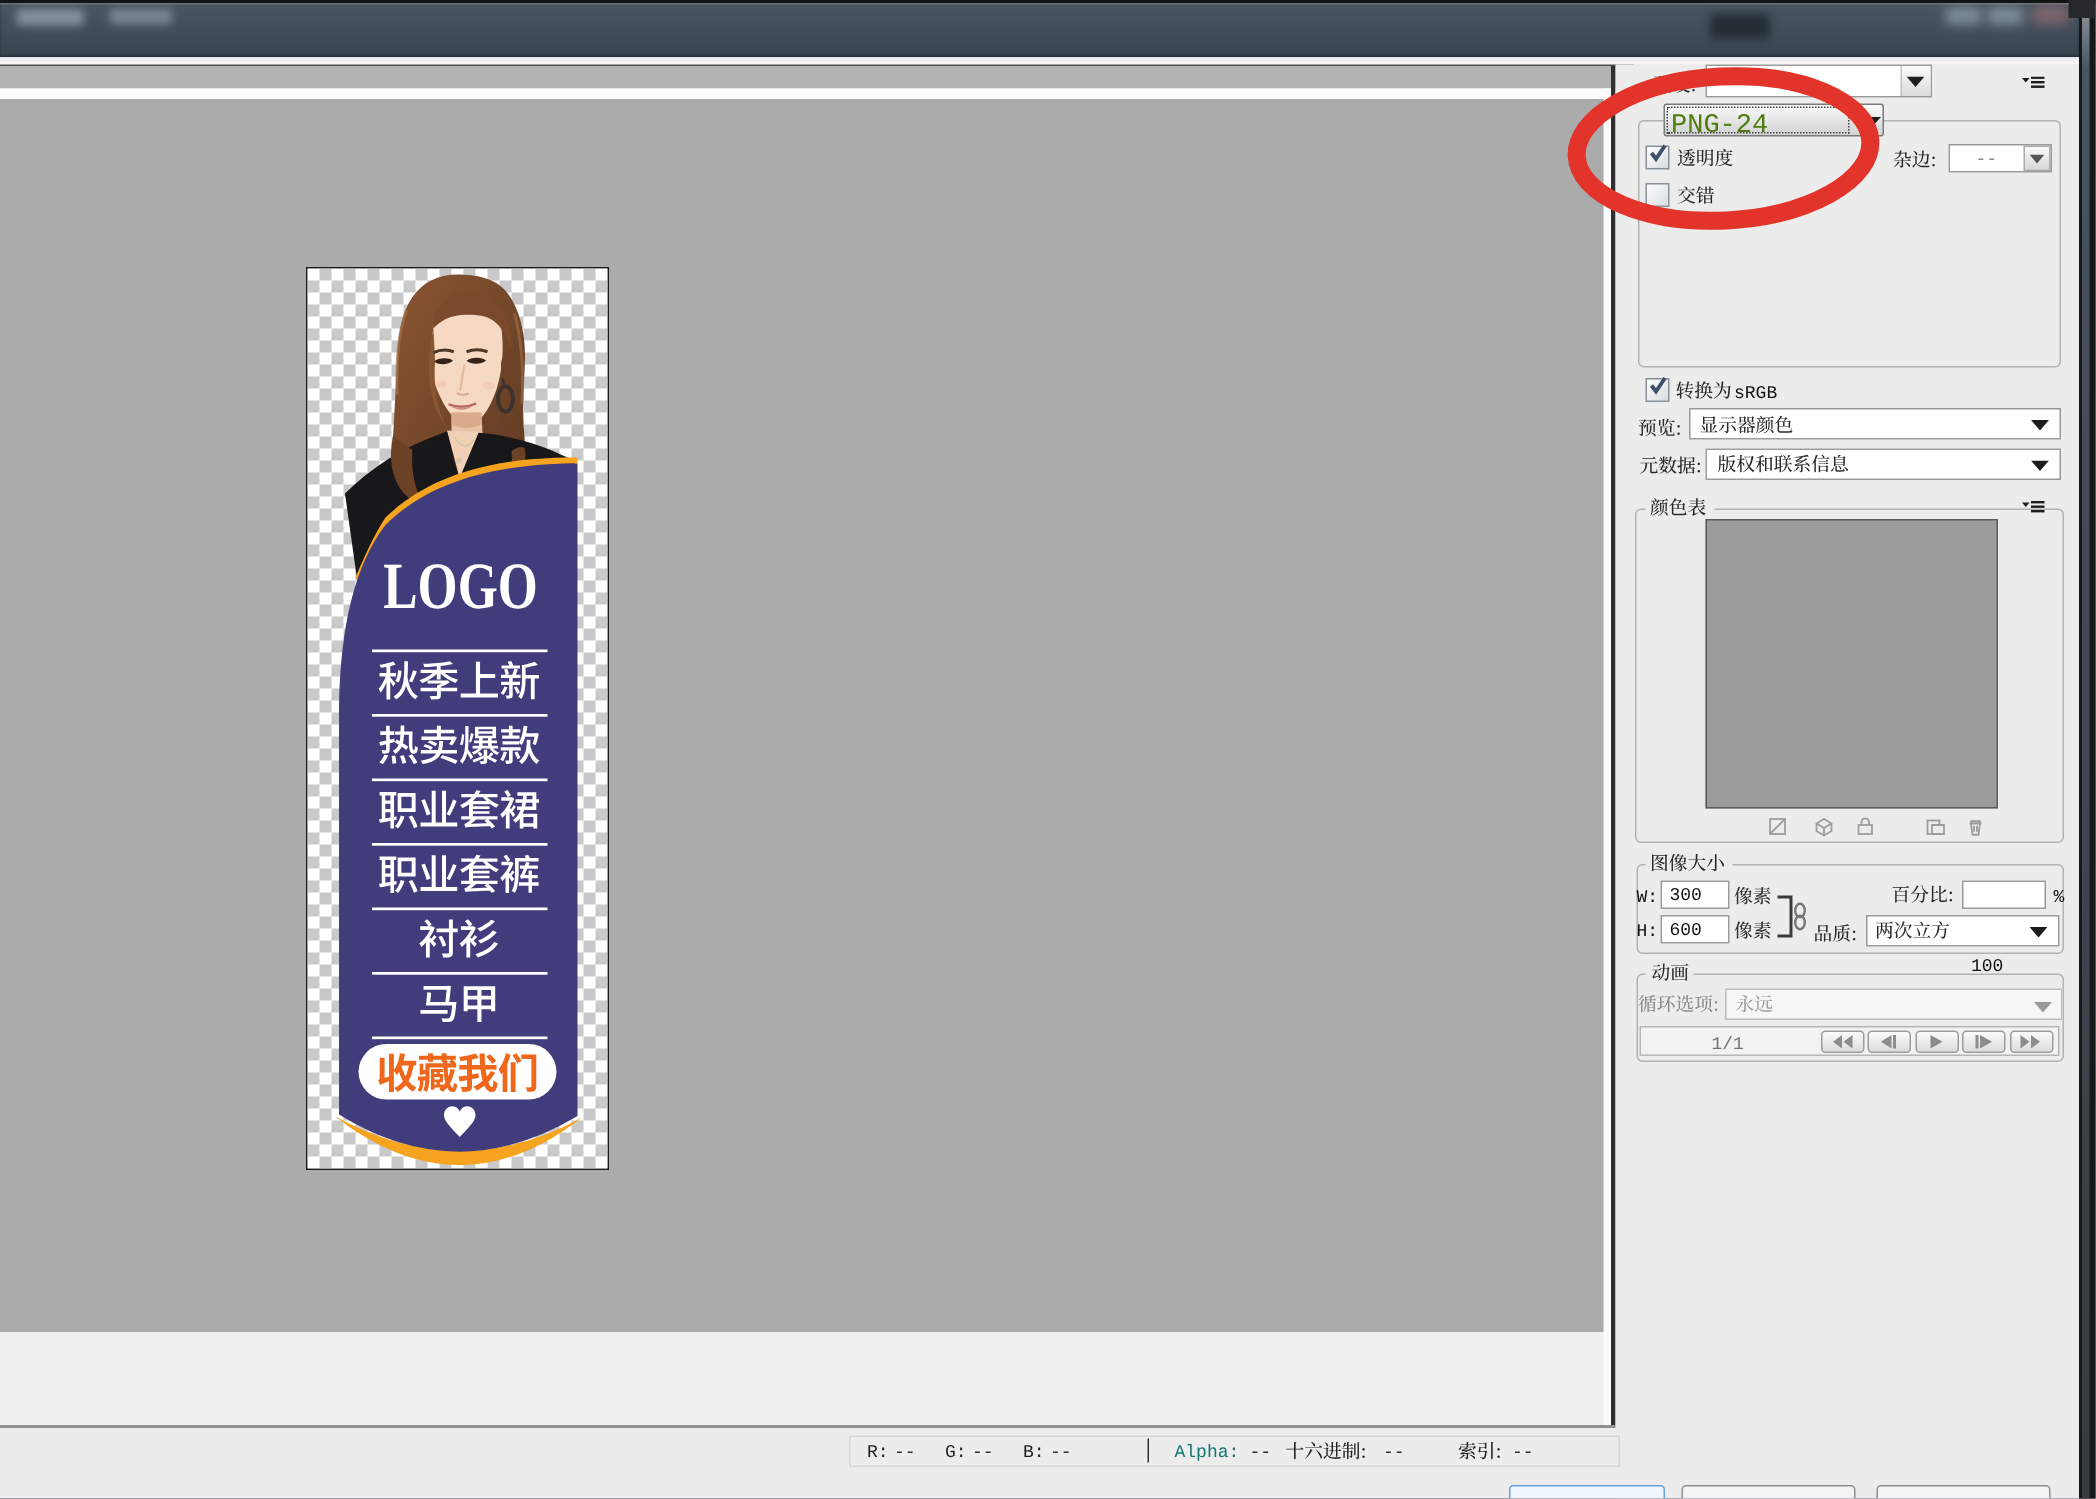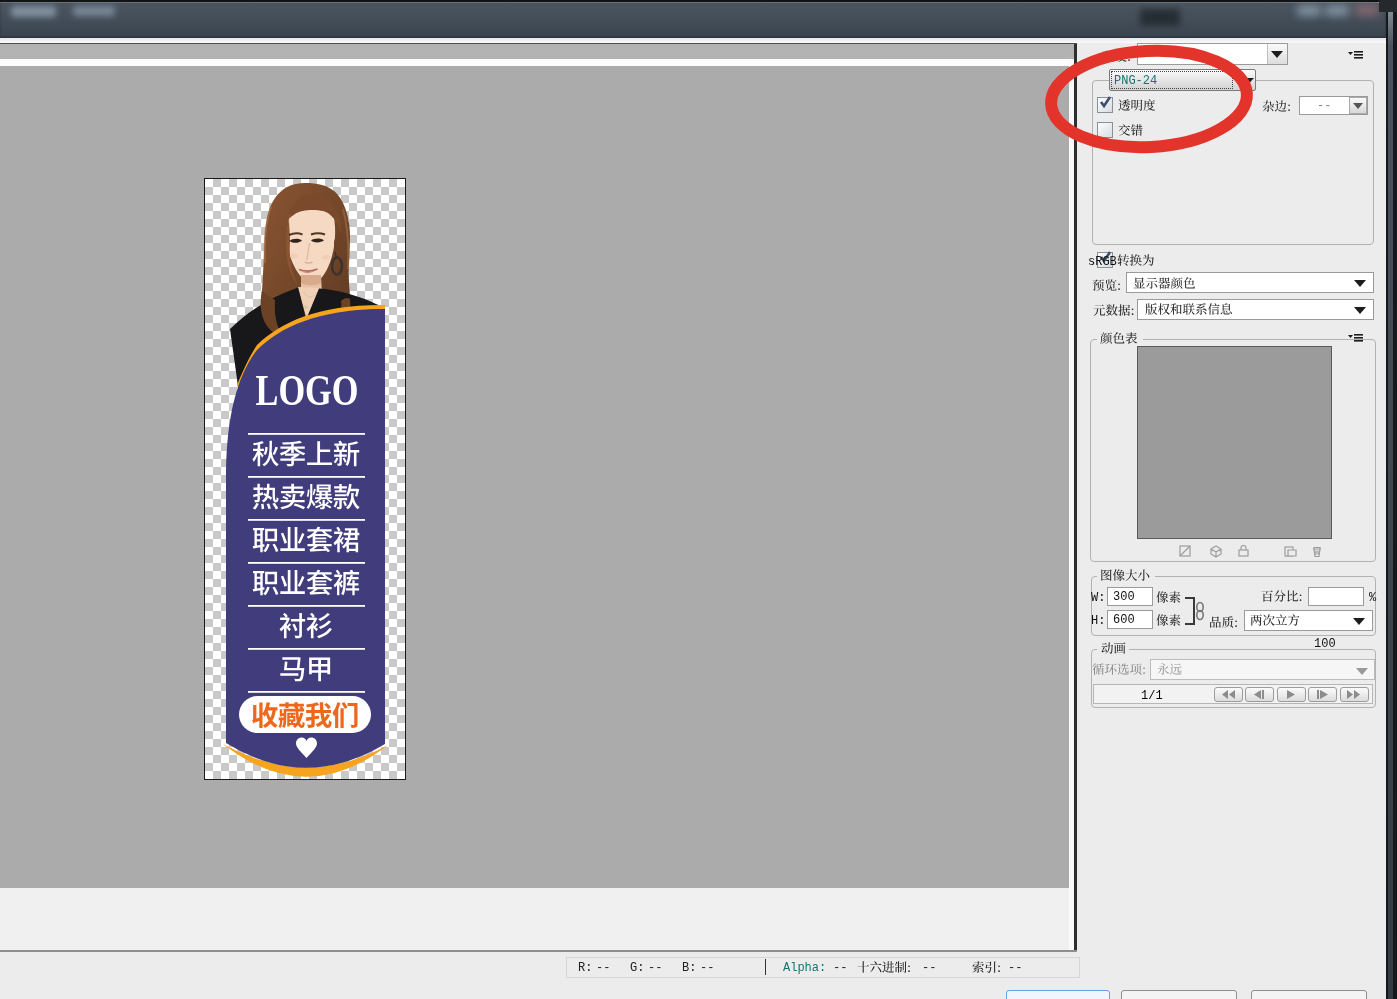--- a/index.html
+++ b/index.html
@@ -118,21 +118,21 @@
     </svg>
 <svg class="abs" style="left:1348px;top:49px" width="16" height="9">
       <path d="M0,1 L5,1 L2.5,4 Z" fill="#1d1d1d"></path>
       <rect x="6" y="0" width="9" height="1.6" fill="#1d1d1d"></rect>
       <rect x="6" y="3" width="9" height="1.6" fill="#1d1d1d"></rect>
       <rect x="6" y="6" width="9" height="1.6" fill="#1d1d1d"></rect>
     </svg>
 <div class="abs" style="left:1092px;top:78px;width:282px;height:165px;border:1px solid #b2b2b2;border-radius:4px;box-sizing:border-box;"></div>
 <div class="abs" style="left:1109px;top:67px;width:147px;height:22px;background:linear-gradient(#fafafa,#d2d2d2);border:1px solid #7a7a7a;border-radius:2px;box-sizing:border-box;"></div>
 <div class="abs" style="left:1111px;top:69px;width:122px;height:18px;border:1px dotted #444;box-sizing:border-box;"></div>
-<div class="abs mono" style="left:1114px;top:72px;font-size:12px;color:#0f766e;">PNG-24</div>
+<div class="abs mono" style="left:1114px;top:72px;font-size:18px;color:#4d7c0f;">PNG-24</div>
 <svg class="abs" style="left:1241px;top:76px" width="13" height="7">
       <path d="M0,0 L13,0 L6.5,7 Z" fill="#1d1d1d"></path>
     </svg>
 <div class="abs" style="left:1097px;top:95px;width:14px;height:14px;background:linear-gradient(135deg,#fdfdfd,#d8dde2);border:1px solid #8a9097;"></div>
     <svg class="abs" style="left:1098px;top:93px" width="16" height="16">
       <path d="M3,7 L6,11 L12,2" stroke="#3e4f6b" stroke-width="2.6" fill="none"></path>
     </svg>
 <svg style="position:absolute;left:1118px;top:97px;" width="38" height="15" viewBox="0 0 38 15" fill="#2a2a2a">
       <path transform="translate(0.0,10.8) scale(0.012500,-0.012500)" d="M684 402 721 443 804 376Q798 368 782 364Q766 359 746 357Q727 356 707 357L696 402ZM766 373Q762 359 754 338Q746 317 738 295Q730 274 722 259H731L695 223L618 284Q630 292 648 298Q666 305 681 308L650 274Q658 290 667 314Q675 338 684 362Q692 386 696 402ZM582 402Q564 280 503 200Q443 120 326 71L319 85Q409 144 449 222Q489 300 497 402ZM802 288 842 328 920 264Q910 253 882 250Q873 180 856 135Q839 90 811 71Q794 60 769 54Q744 48 715 49Q716 62 712 75Q708 88 698 97Q688 105 664 111Q641 118 614 122L615 138Q634 137 659 135Q684 133 706 131Q728 130 737 130Q750 130 757 132Q764 134 770 137Q783 147 794 187Q806 226 812 288ZM855 288V259H691V288ZM719 402V373H373L364 402ZM660 633Q690 591 740 557Q789 522 848 497Q907 473 964 459L963 448Q917 439 904 384Q850 407 801 442Q752 477 712 523Q672 569 645 625ZM875 764Q868 758 854 757Q841 757 822 765Q759 752 676 742Q592 731 502 725Q412 718 327 717L323 734Q384 741 450 753Q517 766 581 780Q644 794 700 810Q755 826 794 840ZM606 623Q557 543 475 482Q393 421 290 380L280 396Q359 442 420 505Q482 569 518 639H606ZM863 702Q863 702 879 690Q895 677 917 660Q940 642 957 626Q953 610 930 610H295L287 639H814ZM645 447Q645 444 628 436Q610 428 581 428H568V763H645ZM218 143Q231 143 238 140Q245 137 253 128Q294 80 345 57Q396 33 468 26Q541 19 644 19Q729 19 805 20Q880 21 967 24V12Q941 7 927 -11Q913 -30 909 -55Q865 -55 818 -55Q771 -55 722 -55Q672 -55 619 -55Q541 -55 482 -48Q424 -41 381 -24Q337 -7 303 23Q269 53 239 99Q229 112 222 111Q214 110 206 99Q196 83 177 57Q158 31 138 3Q118 -26 102 -51Q106 -64 95 -73L31 13Q54 28 83 50Q111 72 139 93Q166 115 188 129Q209 143 218 143ZM88 823Q148 796 184 766Q220 735 236 706Q253 677 254 653Q256 630 246 615Q236 600 219 598Q202 596 182 611Q176 644 159 681Q141 718 119 754Q97 789 76 817ZM246 132 173 100V464H46L40 493H158L201 550L295 473Q290 467 278 462Q266 456 246 453Z"></path>
       <path transform="translate(12.5,10.8) scale(0.012500,-0.012500)" d="M545 774H868V745H545ZM545 546H868V517H545ZM539 312H869V284H539ZM829 774H819L858 822L950 751Q945 745 933 739Q922 733 907 731V28Q907 -2 899 -24Q891 -47 864 -61Q838 -75 781 -81Q778 -62 772 -47Q766 -32 754 -23Q741 -13 717 -6Q693 2 653 7V23Q653 23 672 21Q691 20 718 18Q745 16 769 15Q793 14 803 14Q819 14 824 19Q829 25 829 38ZM514 774V784V811L604 774H591V455Q591 396 586 335Q581 275 565 217Q548 160 518 106Q487 52 436 5Q386 -43 311 -82L298 -71Q367 -18 410 41Q453 100 475 166Q498 231 506 304Q514 376 514 454ZM78 757V793L166 757H154V120Q154 117 146 111Q138 104 124 99Q110 93 90 93H78ZM324 757H314L356 803L443 734Q439 728 428 723Q416 717 401 714V164Q401 160 390 153Q380 147 365 141Q350 136 336 136H324ZM118 757H356V728H118ZM118 506H356V477H118ZM118 247H356V218H118Z"></path>
@@ -156,21 +156,21 @@
     </svg>
 <div class="abs" style="left:1097px;top:250px;width:14px;height:14px;background:linear-gradient(135deg,#fdfdfd,#d8dde2);border:1px solid #8a9097;"></div>
     <svg class="abs" style="left:1098px;top:248px" width="16" height="16">
       <path d="M3,7 L6,11 L12,2" stroke="#3e4f6b" stroke-width="2.6" fill="none"></path>
     </svg>
 <svg style="position:absolute;left:1117px;top:252px;" width="38" height="15" viewBox="0 0 38 15" fill="#2a2a2a">
       <path transform="translate(0.0,10.8) scale(0.012500,-0.012500)" d="M311 -58Q310 -61 293 -71Q276 -80 247 -80H234V383H311ZM346 559Q345 549 337 542Q330 534 311 532V374Q311 374 295 374Q280 374 259 374H242V571ZM50 167Q87 173 153 186Q219 198 303 216Q387 233 476 253L479 238Q420 211 332 174Q245 138 124 92Q118 73 100 68ZM382 447Q382 447 395 437Q408 426 427 411Q445 396 460 381Q456 365 434 365H119L111 395H340ZM366 721Q366 721 381 710Q395 699 416 683Q436 667 453 651Q449 635 426 635H52L44 665H320ZM318 806Q315 797 304 791Q294 784 271 788L283 806Q276 775 264 732Q252 690 237 640Q222 591 207 541Q191 491 176 446Q160 400 148 365H157L121 328L42 388Q53 395 71 403Q88 410 102 414L73 379Q85 410 101 456Q117 501 133 553Q150 606 165 658Q181 711 192 758Q204 804 211 838ZM786 314 835 361 918 280Q912 275 903 273Q894 271 878 270Q857 239 826 200Q794 161 760 124Q726 87 696 59L684 67Q703 100 726 145Q748 191 768 236Q787 282 798 314ZM751 812Q747 802 736 796Q726 790 704 794L714 811Q708 775 698 724Q688 673 674 614Q661 556 647 496Q633 436 619 381Q605 327 593 284H602L566 247L485 305Q497 313 514 321Q531 328 545 333L517 296Q529 333 544 388Q559 442 574 505Q588 567 602 630Q616 693 627 749Q637 805 643 845ZM504 153Q600 136 666 110Q731 85 771 56Q811 27 829 -1Q847 -29 846 -49Q846 -70 832 -79Q818 -88 794 -80Q773 -50 739 -18Q705 13 664 43Q622 73 578 98Q535 123 496 140ZM827 314V284H563L554 314ZM884 543Q884 543 893 536Q901 529 914 518Q927 507 942 495Q956 482 967 471Q964 455 942 455H428L420 484H838ZM851 721Q851 721 865 711Q878 700 897 684Q915 668 930 653Q926 637 905 637H471L463 666H807Z"></path>
       <path transform="translate(12.5,10.8) scale(0.012500,-0.012500)" d="M665 540Q666 436 659 351Q652 266 629 199Q606 131 562 79Q517 26 444 -14Q371 -54 261 -83L256 -68Q348 -30 409 14Q470 57 507 110Q544 162 563 226Q581 289 586 367Q591 445 588 540ZM612 807Q609 800 600 795Q590 789 573 790Q528 692 465 612Q402 533 330 482L317 492Q352 533 387 590Q422 646 452 713Q482 779 502 849ZM691 730 738 777 821 702Q815 696 806 695Q796 693 781 691Q762 668 737 638Q711 608 683 580Q654 552 625 532H608Q627 558 645 594Q664 631 679 668Q694 705 703 730ZM828 552V522H437V552ZM655 241Q681 179 728 130Q775 81 839 49Q903 17 978 2L977 -9Q927 -20 914 -81Q805 -40 739 37Q673 114 640 234ZM780 552 822 595 907 529Q896 517 864 510V229H790V552ZM466 230Q466 230 449 230Q432 230 404 230H391V552L413 579L478 552H466ZM738 730V700H492L505 730ZM909 313Q909 313 921 300Q934 287 951 269Q968 251 980 234Q976 218 954 218H297L289 247H869ZM33 313Q60 322 111 340Q162 358 226 382Q290 406 357 433L363 420Q318 390 252 345Q187 301 98 246Q95 226 78 219ZM282 829Q280 819 272 812Q263 805 245 803V29Q245 -2 238 -25Q231 -47 208 -61Q185 -75 136 -80Q134 -61 130 -45Q126 -30 116 -20Q106 -9 88 -3Q70 4 40 9V25Q40 25 54 24Q68 23 87 22Q106 20 123 19Q140 18 147 18Q160 18 165 23Q169 27 169 37V842ZM300 674Q300 674 313 662Q327 650 345 633Q363 616 377 600Q373 584 351 584H48L40 614H257Z"></path>
       <path transform="translate(25.0,10.8) scale(0.012500,-0.012500)" d="M541 420Q604 391 640 359Q676 326 692 295Q707 263 707 238Q706 212 694 196Q682 180 663 180Q644 179 623 197Q621 234 607 273Q593 311 572 348Q552 385 530 413ZM544 799Q542 724 538 646Q533 569 519 491Q505 412 475 336Q445 260 392 187Q339 115 256 48Q173 -18 52 -76L40 -59Q165 19 244 103Q323 188 366 279Q410 370 428 463Q446 556 450 651Q454 746 454 840L580 827Q579 817 571 809Q563 802 544 799ZM173 805Q236 785 274 758Q311 732 329 705Q346 678 347 654Q348 631 337 616Q326 601 308 599Q290 597 269 613Q264 644 248 678Q231 712 208 743Q186 774 163 797ZM854 563V533H75L66 563ZM815 563 863 613 951 538Q945 532 935 527Q925 523 908 521Q904 414 897 322Q891 230 880 159Q869 87 854 38Q839 -11 819 -32Q794 -57 761 -67Q727 -77 683 -77Q683 -59 678 -45Q673 -31 660 -22Q650 -14 630 -7Q610 -1 585 5Q560 10 534 14L535 31Q563 28 599 25Q635 22 666 19Q697 17 710 17Q727 17 736 20Q745 22 754 30Q769 44 781 91Q793 138 802 210Q811 282 817 373Q823 463 826 563Z"></path>
     </svg>
-<div class="abs mono" style="left:1088px;top:253px;font-size:12px;color:#111;">sRGB</div>
+<div class="abs mono" style="left:1156px;top:253px;font-size:12px;color:#111;">sRGB</div>
 <svg style="position:absolute;left:1092px;top:277px;" width="30" height="15" viewBox="0 0 30 15" fill="#2a2a2a">
       <path transform="translate(0.0,10.8) scale(0.012500,-0.012500)" d="M754 479Q752 470 745 463Q738 456 721 454Q719 373 715 303Q712 233 696 175Q681 117 644 69Q608 20 542 -19Q476 -58 370 -88L359 -71Q448 -37 502 4Q556 45 586 94Q615 144 626 204Q638 264 639 335Q641 406 641 491ZM696 118Q773 104 823 82Q874 60 903 35Q931 9 941 -14Q950 -37 945 -55Q940 -72 924 -78Q908 -85 884 -76Q865 -46 831 -12Q797 22 759 54Q720 86 686 108ZM539 142Q539 139 530 132Q522 126 508 121Q494 116 478 116H466V585V620L545 585H857V555H539ZM816 585 854 626 935 563Q931 558 921 553Q911 548 898 546V162Q898 159 888 153Q877 148 863 143Q849 138 836 138H825V585ZM738 766Q724 735 707 698Q690 661 672 628Q654 595 636 571H614Q618 595 623 630Q627 664 631 701Q636 738 638 766ZM870 833Q870 833 880 826Q889 819 903 808Q917 796 933 783Q949 770 961 758Q957 742 934 742H441L433 771H822ZM314 771 361 818 444 739Q437 733 428 731Q419 729 403 728Q384 703 355 672Q325 641 293 611Q261 582 233 560L221 568Q239 596 259 633Q280 670 298 708Q316 745 326 771ZM346 486 390 530 468 455Q463 450 454 448Q445 446 430 445Q417 427 398 406Q378 384 357 363Q337 342 320 327L306 334Q314 355 324 383Q334 411 343 439Q352 467 357 486ZM263 35Q263 7 256 -16Q249 -39 226 -54Q203 -69 155 -74Q154 -56 150 -41Q147 -26 137 -17Q127 -7 110 0Q92 6 61 11V26Q61 26 74 25Q88 24 107 23Q126 21 143 20Q160 19 166 19Q179 19 183 24Q187 29 187 38V486H263ZM399 486V457H52L43 486ZM368 771V742H61L52 771ZM118 665Q175 653 211 633Q246 614 264 591Q283 569 286 548Q289 528 281 513Q274 499 258 495Q243 491 223 503Q218 530 199 559Q181 587 156 613Q132 639 108 656Z"></path>
       <path transform="translate(12.5,10.8) scale(0.012500,-0.012500)" d="M273 131Q273 128 263 122Q253 115 239 110Q224 106 207 106H196V428V464L279 428H746V398H273ZM699 428 739 471 824 405Q820 400 810 395Q800 390 786 388V143Q786 140 775 134Q764 129 749 125Q734 121 721 121H708V428ZM428 831Q427 821 418 814Q410 807 391 804V476Q391 472 381 467Q372 462 358 458Q344 454 329 454H315V843ZM233 770Q232 759 224 752Q215 745 196 743V497Q196 493 187 488Q178 483 164 479Q150 475 135 475H122V781ZM607 225Q605 205 577 201V24Q577 14 585 10Q593 6 625 6H748Q788 6 818 7Q847 7 859 8Q870 9 874 11Q878 14 882 21Q889 33 897 64Q905 95 915 136H928L931 17Q949 11 955 4Q962 -3 962 -14Q962 -31 945 -41Q929 -52 882 -57Q835 -61 744 -61H615Q569 -61 546 -55Q522 -50 513 -34Q505 -19 505 9V236ZM550 345Q549 336 541 329Q534 322 517 320Q514 271 506 224Q498 177 475 134Q452 90 403 51Q355 12 271 -22Q187 -56 56 -84L47 -66Q161 -35 234 1Q308 37 349 77Q390 117 409 161Q427 205 432 254Q438 302 439 355ZM645 641Q706 633 743 615Q781 597 801 576Q821 555 825 534Q829 514 823 499Q816 484 800 480Q784 475 763 485Q754 511 733 538Q711 566 686 591Q660 616 636 633ZM869 772Q869 772 878 764Q888 756 903 744Q918 732 935 717Q951 703 965 690Q961 675 938 675H549V704H816ZM662 812Q659 804 650 798Q641 792 625 792Q591 694 543 612Q494 530 434 475L419 484Q446 529 470 587Q494 645 514 711Q534 777 546 845Z"></path>
       <path transform="translate(25.0,10.8) scale(0.012500,-0.012500)" d="M164 -15Q135 -15 116 5Q97 25 97 52Q97 80 116 99Q135 119 164 119Q193 119 212 99Q232 80 232 52Q232 25 212 5Q193 -15 164 -15ZM164 379Q135 379 116 399Q97 419 97 446Q97 474 116 493Q135 513 164 513Q193 513 212 493Q232 474 232 446Q232 419 212 399Q193 379 164 379Z"></path>
     </svg>
 <div class="abs" style="left:1126px;top:270px;width:248px;height:21px;background:#ffffff;border:1px solid #9a9a9a;box-sizing:border-box;"></div>
     <svg class="abs" style="left:1354px;top:277.5px" width="12" height="7">
       <path d="M0,0 L12,0 L6.0,7 Z" fill="#1d1d1d"></path>
     </svg>
 <svg style="position:absolute;left:1133px;top:275px;" width="63" height="15" viewBox="0 0 63 15" fill="#2a2a2a">
@@ -289,21 +289,21 @@
     </svg>
 <div class="abs" style="left:1150px;top:657px;width:225px;height:21px;background:#f6f6f6;border:1px solid #bcbcbc;box-sizing:border-box;"></div>
 <svg style="position:absolute;left:1157px;top:661px;" width="26" height="15" viewBox="0 0 26 15" fill="#9a9a9a">
       <path transform="translate(0.0,10.8) scale(0.012500,-0.012500)" d="M54 440H351V411H63ZM201 616H524V587H210ZM302 440H292L338 485L418 416Q412 409 404 406Q395 403 378 402Q354 321 311 245Q268 168 202 105Q135 41 39 -5L30 9Q106 60 160 129Q215 198 250 277Q286 357 302 440ZM812 601 914 536Q910 529 901 527Q893 524 876 528Q845 501 803 469Q760 437 711 406Q663 375 614 349L603 362Q642 396 682 438Q722 481 756 524Q791 567 812 601ZM326 838Q419 834 479 818Q540 802 574 780Q609 757 622 734Q636 711 633 693Q629 675 614 667Q599 659 577 668Q558 691 522 719Q486 747 436 775Q385 803 323 823ZM465 616H455L495 664L589 592Q585 586 574 580Q562 574 546 571V29Q546 0 538 -23Q530 -45 503 -60Q476 -74 420 -80Q417 -60 412 -45Q407 -30 395 -21Q381 -11 359 -4Q337 4 297 9V24Q297 24 315 23Q333 22 359 20Q385 18 408 17Q431 15 440 15Q455 15 460 21Q465 27 465 39ZM546 568Q571 461 615 381Q658 301 716 244Q773 186 838 147Q904 107 970 79L968 69Q942 65 924 45Q905 26 897 -4Q831 37 774 86Q717 136 671 202Q625 268 591 356Q557 445 536 563Z"></path>
       <path transform="translate(12.5,10.8) scale(0.012500,-0.012500)" d="M551 535Q548 453 537 384Q527 316 502 260Q478 204 433 159Q389 114 319 78L312 92Q383 150 415 216Q448 281 458 360Q467 439 467 535ZM737 540Q737 531 737 522Q737 513 737 508V194Q737 184 741 180Q746 176 764 176H819Q837 176 851 176Q865 177 872 177Q878 178 882 180Q885 183 888 189Q894 201 902 238Q910 275 920 317H932L935 185Q952 178 957 170Q962 162 962 151Q962 134 950 124Q938 113 906 108Q873 104 814 104H743Q708 104 690 110Q672 117 666 132Q659 148 659 175V540ZM860 609Q860 609 870 601Q880 593 895 580Q910 568 927 554Q943 540 957 527Q953 511 930 511H303L295 540H808ZM789 828Q789 828 799 820Q809 812 824 799Q840 787 857 773Q873 759 887 745Q883 729 860 729H371L363 759H736ZM205 143Q218 143 225 140Q232 137 241 129Q286 83 340 60Q395 36 468 27Q541 19 640 19Q726 19 801 20Q877 20 964 25V12Q937 6 922 -13Q907 -32 903 -58Q860 -58 813 -58Q765 -58 715 -58Q665 -58 613 -58Q514 -58 445 -44Q376 -29 324 5Q273 40 227 99Q217 111 209 110Q201 109 194 99Q184 82 168 56Q151 30 133 1Q115 -28 102 -53Q106 -66 95 -75L29 12Q50 27 77 49Q103 71 130 93Q156 115 176 129Q196 143 205 143ZM92 823Q153 796 190 765Q226 735 243 705Q260 676 262 652Q264 628 255 612Q245 597 228 595Q211 593 191 608Q184 641 166 679Q147 717 125 753Q102 789 80 817ZM232 132 160 100V464H36L30 493H145L188 550L281 473Q277 467 265 462Q253 456 232 453Z"></path>
     </svg>
 <svg class="abs" style="left:1356px;top:666px" width="12" height="7">
       <path d="M0,0 L12,0 L6.0,7 Z" fill="#9a9a9a"></path>
     </svg>
 <div class="abs" style="left:1093px;top:682px;width:280px;height:20px;background:#f2f2f2;border:1px solid #b6b6b6;box-sizing:border-box;"></div>
-<div class="abs mono" style="left:1141px;top:687px;font-size:12px;color:#000000;">1/1</div>
+<div class="abs mono" style="left:1141px;top:687px;font-size:12px;color:#737373;">1/1</div>
 <div class="abs" style="left:1213.5px;top:685px;width:29px;height:15px;background:linear-gradient(#fbfbfb,#dcdcdc);border:1px solid #9c9c9c;border-radius:3px;box-sizing:border-box;"></div>
 <div class="abs" style="left:1245px;top:685px;width:29px;height:15px;background:linear-gradient(#fbfbfb,#dcdcdc);border:1px solid #9c9c9c;border-radius:3px;box-sizing:border-box;"></div>
 <div class="abs" style="left:1276.5px;top:685px;width:29px;height:15px;background:linear-gradient(#fbfbfb,#dcdcdc);border:1px solid #9c9c9c;border-radius:3px;box-sizing:border-box;"></div>
 <div class="abs" style="left:1308px;top:685px;width:29px;height:15px;background:linear-gradient(#fbfbfb,#dcdcdc);border:1px solid #9c9c9c;border-radius:3px;box-sizing:border-box;"></div>
 <div class="abs" style="left:1339.5px;top:685px;width:29px;height:15px;background:linear-gradient(#fbfbfb,#dcdcdc);border:1px solid #9c9c9c;border-radius:3px;box-sizing:border-box;"></div>
 <svg class="abs" style="left:1213px;top:687px" width="160" height="12" fill="#8c8c8c">
 <path d="M15,1 L9,5.5 L15,10 Z M22,1 L16,5.5 L22,10 Z"></path>
 <path d="M48,1 L41,5.5 L48,10 Z"></path>
       <rect x="49" y="1" width="2" height="9"></rect>
 <path d="M74,1 L82,5.5 L74,10 Z"></path>

